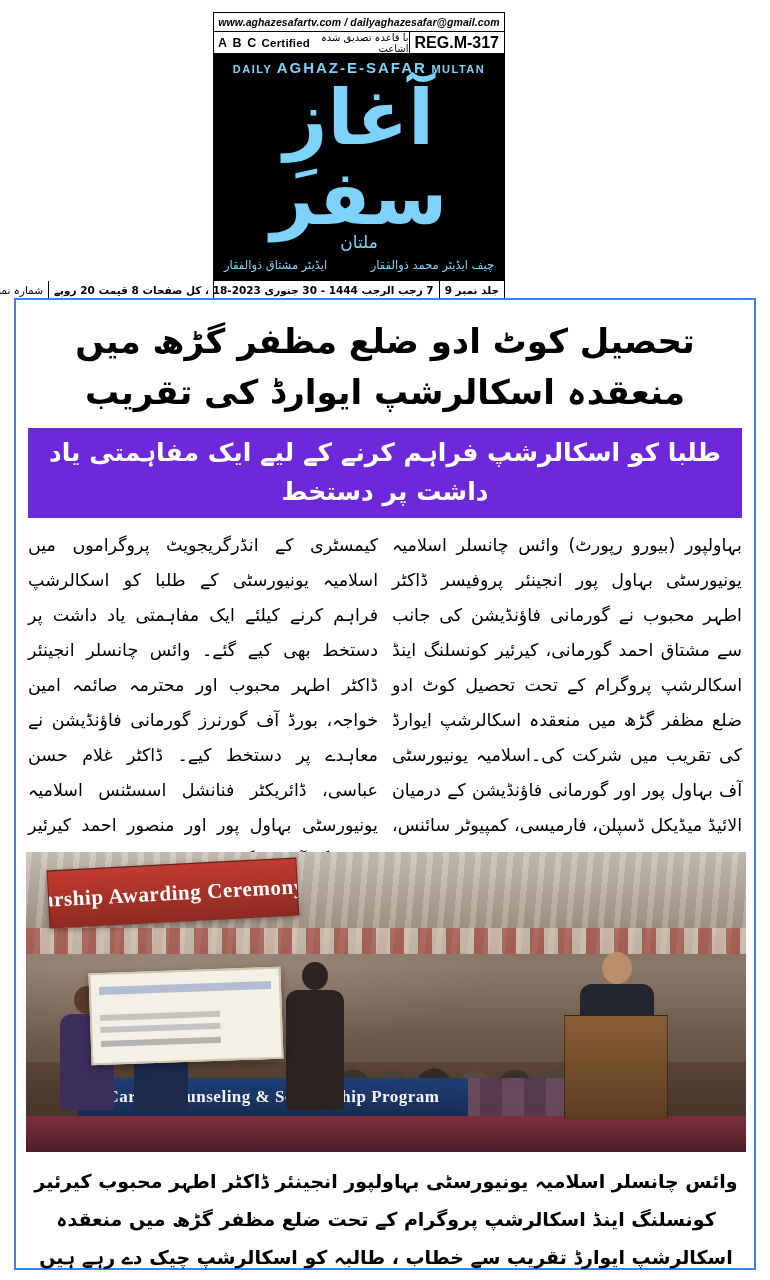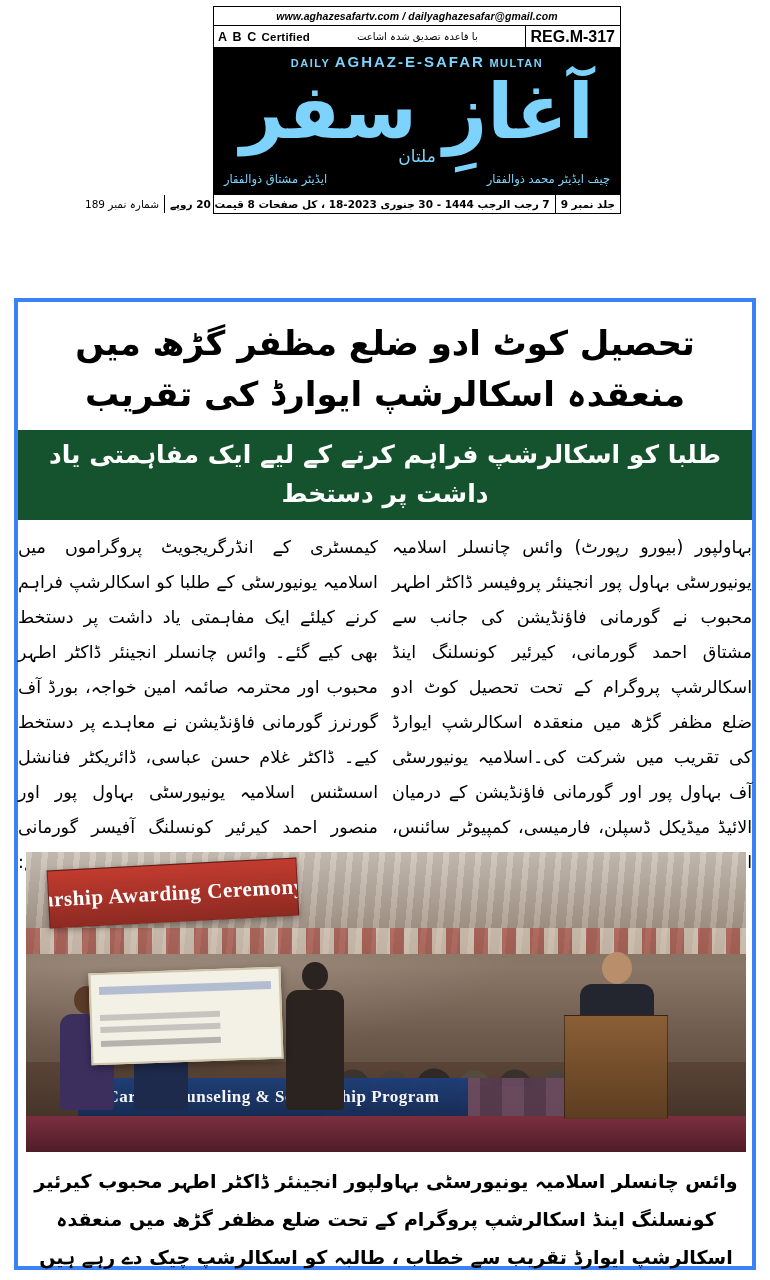--- a/index.html
+++ b/index.html
@@ -11,22 +11,22 @@
     font-family: "Liberation Sans", sans-serif;
     color: #000;
     overflow: hidden;
   }
 
   .page { position: relative; width: 770px; height: 1280px; background:#fff; }
 
   
   .masthead {
     position: absolute;
-    left: 213px; top: 6px;
-    width: 408px;
+    left: 213px; top: 12px;
+    width: 292px;
     background: #ffffff;
     border: 1px solid #000;
   }
   .mast-url {
     border-bottom: 1px solid #000;
     text-align: center;
     font-size: 10.5px;
     font-weight: bold;
     font-style: italic;
     letter-spacing: .1px;
@@ -115,36 +115,36 @@
   .mf-vol { border-left: 1px solid #000; font-weight: bold; }
   .mf-date { flex: 1; text-align: left; border-left: 1px solid #000; font-weight: bold;}
   .mf-issue { }
 
   
   .article {
     position: absolute;
     left: 14px; top: 298px;
     width: 742px;
     height: 972px;
-    border: 4px solid #3b82f6;
+    border: 2px solid #3b82f6;
     background: #fff;
-    padding: 10px 0;
+    padding: 10px 12px;
   }
 
   .headline {
     direction: rtl;
     font-family: "DejaVu Sans", sans-serif;
     font-size: 34px;
     font-weight: bold;
     text-align: center;
     line-height: 1.5;
     padding: 6px 4px 10px 4px;
   }
   .subhead {
-    background: #14532d;
+    background: #6d28d9;
     color: #fff;
     direction: rtl;
     font-family: "DejaVu Sans", sans-serif;
     font-size: 25px;
     font-weight: bold;
     text-align: center;
     line-height: 1.55;
     padding: 6px 8px;
     margin-bottom: 10px;
   }

